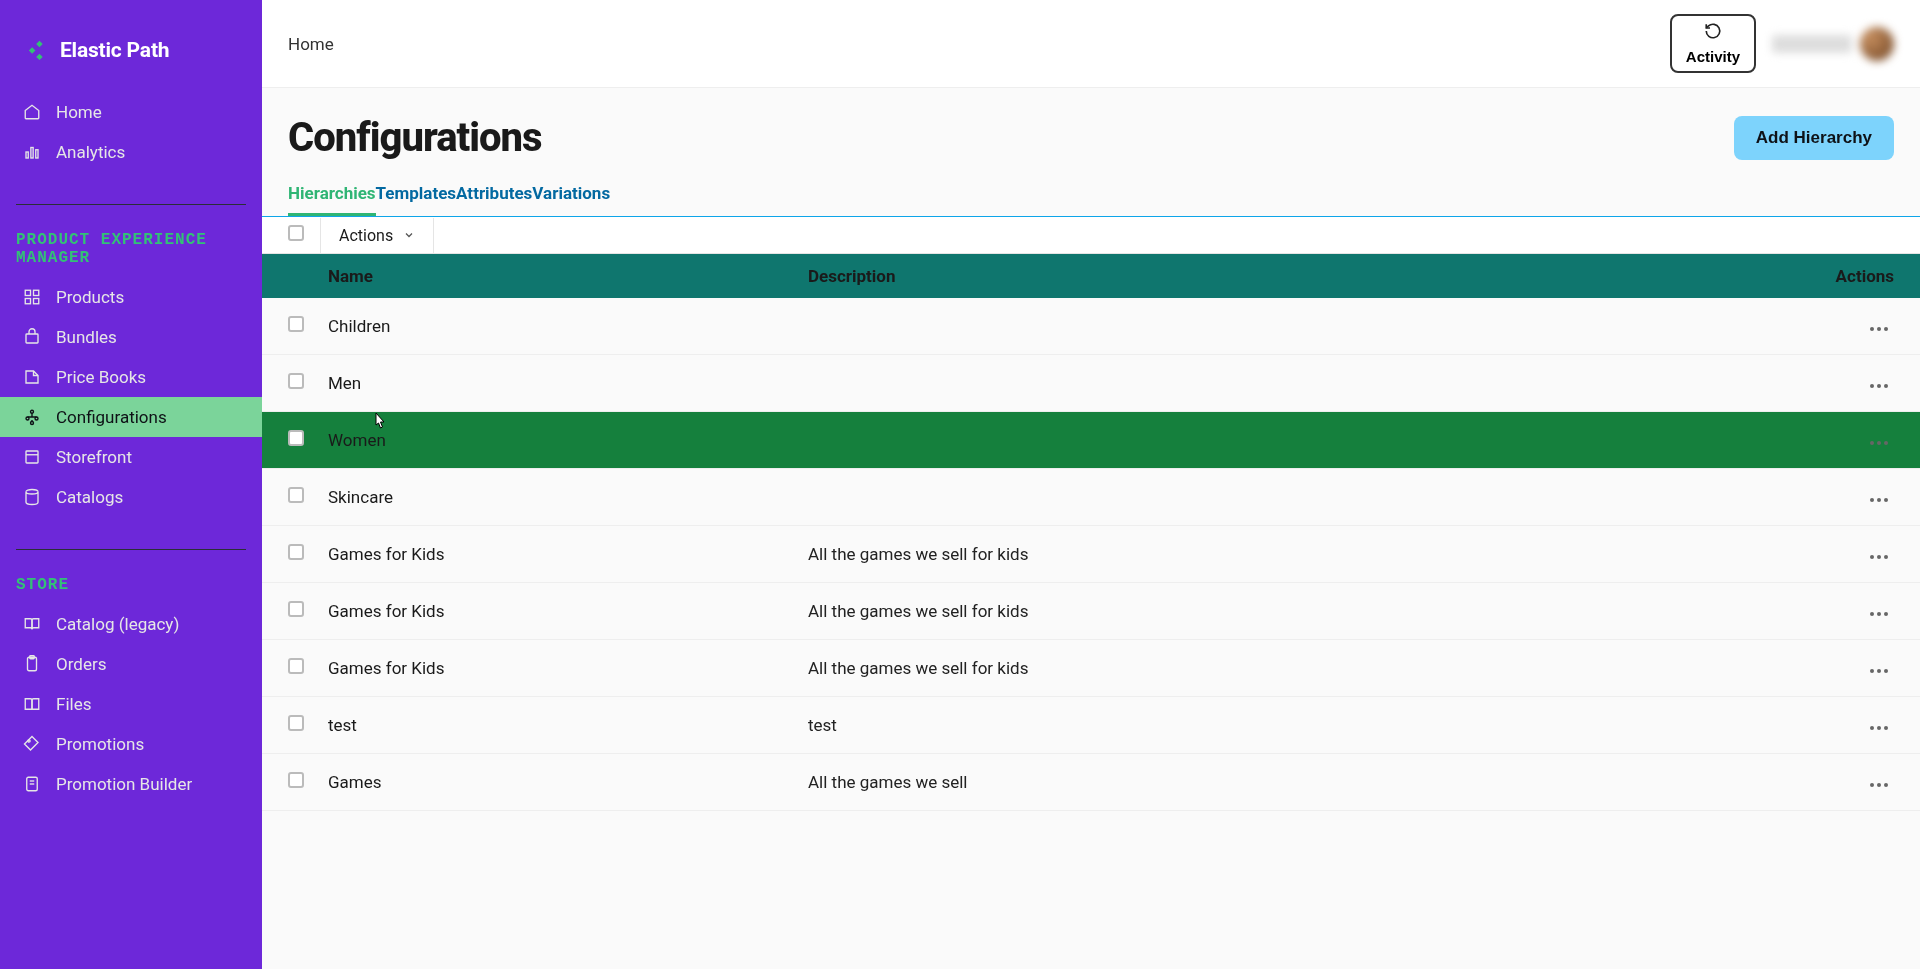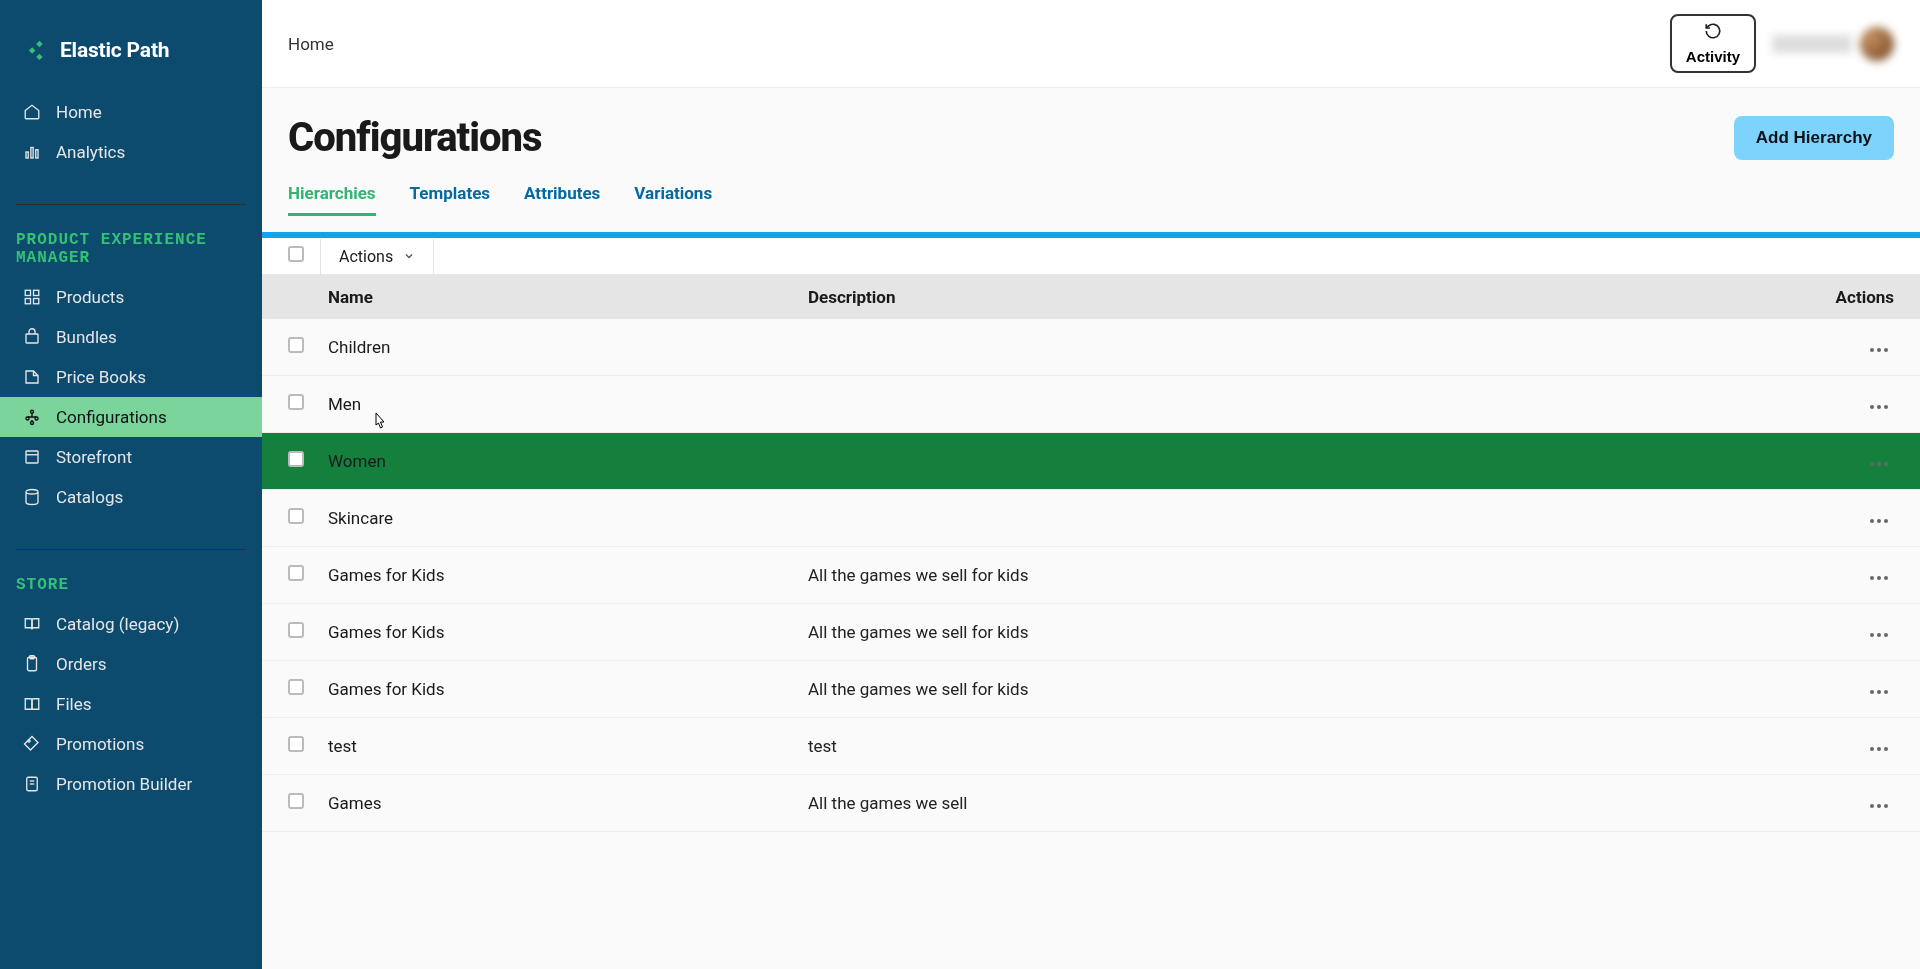--- a/index.html
+++ b/index.html
@@ -1,20 +1,20 @@
 <!DOCTYPE html>
 <html><head>
 <meta charset="utf-8">
 <style>
 * { margin: 0; padding: 0; box-sizing: border-box; }
 body { font-family: -apple-system, BlinkMacSystemFont, "Segoe UI", Roboto, sans-serif; background: #fff; color: #1a1a1a; overflow: hidden; }
 .app { display: flex; height: 100vh; }
 
 
-.sidebar { width: 262px; background: #0c4a6e; color: #fff; display: flex; flex-direction: column; flex-shrink: 0; overflow-y: auto; }
+.sidebar { width: 262px; background: #6d28d9; color: #fff; display: flex; flex-direction: column; flex-shrink: 0; overflow-y: auto; }
 .logo { display: flex; align-items: center; gap: 10px; padding: 38px 28px 30px; }
 .logo-mark { width: 22px; height: 22px; position: relative; }
 .logo-text { font-size: 21px; font-weight: 700; letter-spacing: -0.2px; }
 .nav { padding: 0 0 20px; }
 .nav-item { display: flex; align-items: center; gap: 14px; padding: 10px 22px; color: #e6e6e6; font-size: 17px; cursor: pointer; }
 .nav-item.active { background: #7bd49a; color: #0e1116; }
 .nav-icon { width: 20px; height: 20px; display: flex; align-items: center; justify-content: center; flex-shrink: 0; }
 .nav-divider { height: 1px; background: #2a2f36; margin: 12px 16px; }
 .nav-section-label { font-size: 16px; font-weight: 700; letter-spacing: 1px; color: #33c176; padding: 14px 16px 10px; font-family: "Courier New", monospace; }
 
@@ -25,32 +25,32 @@
 .topbar-right { display: flex; align-items: center; gap: 16px; }
 .activity-btn { display: flex; align-items: center; gap: 8px; border: 2px solid #333; border-radius: 8px; padding: 6px 14px; font-size: 15px; font-weight: 600; background: #fff; cursor: pointer; flex-direction: column; }
 .user-blur { display: flex; align-items: center; gap: 8px; filter: blur(4px); }
 .user-name { background: #ddd; width: 80px; height: 18px; border-radius: 3px; }
 .user-avatar { width: 34px; height: 34px; border-radius: 50%; background: radial-gradient(circle at 30% 30%, #c89060, #6b4020); }
 
 .page-header { display: flex; align-items: center; justify-content: space-between; padding: 26px 26px 0; }
 .page-title { font-size: 40px; font-weight: 800; letter-spacing: -1px; }
 .add-btn { background: #7dd3fc; color: #0e1116; border: none; border-radius: 8px; padding: 12px 22px; font-size: 17px; font-weight: 600; cursor: pointer; }
 
-.tabs { display: flex; gap: 34px; padding: 22px 26px 16px; border-bottom: 6px solid #0ea5e9; }
+.tabs { display: flex; padding: 22px 26px 0; border-bottom: 1px solid #0ea5e9; }
 .tab { font-size: 17px; font-weight: 700; color: #0369a1; padding-bottom: 10px; cursor: pointer; }
 .tab.active { color: #2fb574; border-bottom: 3px solid #2fb574; }
 
 .toolbar { display: flex; align-items: center; padding: 0; background: #fff; border-bottom: 1px solid #e5e5e5; }
 .toolbar-checkbox { padding: 8px 16px 8px 26px; }
 .actions-dd { display: flex; align-items: center; gap: 10px; padding: 8px 18px; border-left: 1px solid #e5e5e5; border-right: 1px solid #e5e5e5; font-size: 16px; cursor: pointer; }
 
 .checkbox { width: 16px; height: 16px; border: 2px solid #bbb; border-radius: 3px; background: #fff; display: inline-block; }
 
 .table { width: 100%; }
-.thead { display: flex; background: #e5e5e5; font-weight: 700; font-size: 17px; }
+.thead { display: flex; background: #0f766e; font-weight: 700; font-size: 17px; }
 .th-check { width: 58px; padding: 12px 0 12px 26px; }
 .th-name { flex: 0 0 480px; padding: 12px 8px; }
 .th-desc { flex: 1; padding: 12px 8px; }
 .th-actions { width: 100px; padding: 12px 26px 12px 8px; text-align: right; }
 
 .tbody { }
 .row { display: flex; align-items: center; border-bottom: 1px solid #eee; font-size: 17px; min-height: 57px; }
 .row.highlight { background: #15803d; }
 .td-check { width: 58px; padding: 0 0 0 26px; }
 .td-name { flex: 0 0 480px; padding: 14px 8px; }

